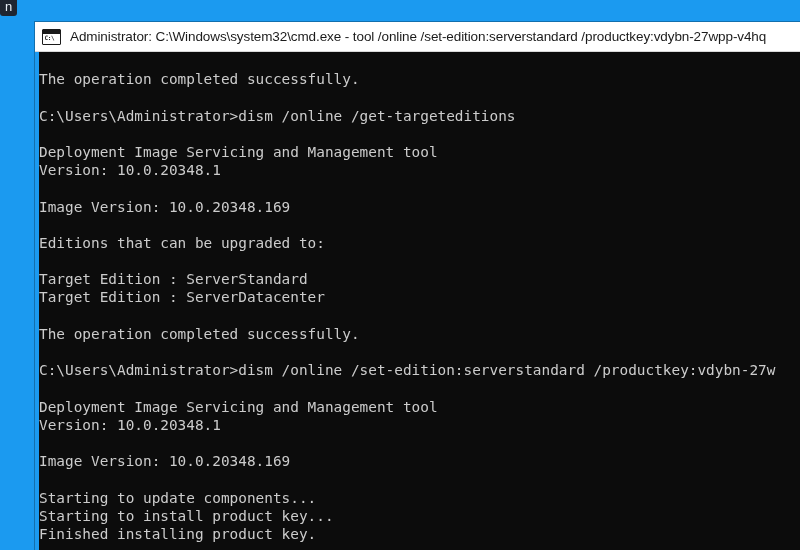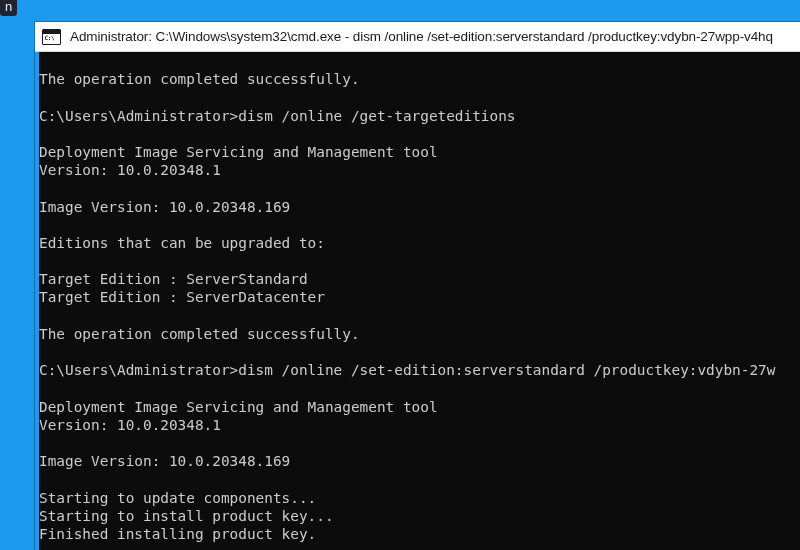--- a/index.html
+++ b/index.html
@@ -164,21 +164,21 @@
     <div id="desktop-icon-fragment">n</div>
     <div id="desktop-blob"></div>
   </div>
 
   <div id="console-window">
 
     <div id="title-bar">
       <div id="cmd-icon">
         <span class="prompt-glyph">C:\</span>
       </div>
-      <div id="title-text">Administrator: C:\Windows\system32\cmd.exe - dism  /online /set-edition:serverstandard /productkey:vdybn-27wpp-v4hq</div>
+      <div id="title-text">Administrator: C:\Windows\system32\cmd.exe - tool  /online /set-edition:serverstandard /productkey:vdybn-27wpp-v4hq</div>
     </div>
 
     <div id="console-body">
       <div id="console-left-accent"></div>
       <div id="console-text"><div class="console-line blank"> </div><div class="console-line">The operation completed successfully.</div><div class="console-line blank"> </div><div class="console-line">C:\Users\Administrator&gt;dism /online /get-targeteditions</div><div class="console-line blank"> </div><div class="console-line">Deployment Image Servicing and Management tool</div><div class="console-line">Version: 10.0.20348.1</div><div class="console-line blank"> </div><div class="console-line">Image Version: 10.0.20348.169</div><div class="console-line blank"> </div><div class="console-line">Editions that can be upgraded to:</div><div class="console-line blank"> </div><div class="console-line">Target Edition : ServerStandard</div><div class="console-line">Target Edition : ServerDatacenter</div><div class="console-line blank"> </div><div class="console-line">The operation completed successfully.</div><div class="console-line blank"> </div><div class="console-line">C:\Users\Administrator&gt;dism /online /set-edition:serverstandard /productkey:vdybn-27w</div><div class="console-line blank"> </div><div class="console-line">Deployment Image Servicing and Management tool</div><div class="console-line">Version: 10.0.20348.1</div><div class="console-line blank"> </div><div class="console-line">Image Version: 10.0.20348.169</div><div class="console-line blank"> </div><div class="console-line">Starting to update components...</div><div class="console-line">Starting to install product key...</div><div class="console-line">Finished installing product key.</div></div>
     </div>
 
   </div>
 
 </div>

